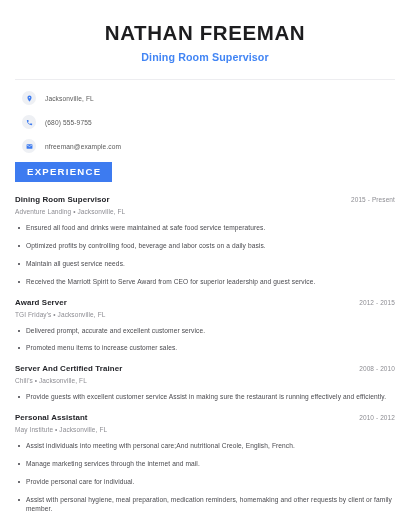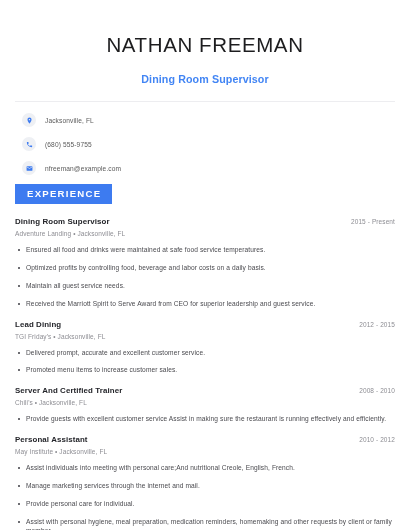--- a/index.html
+++ b/index.html
@@ -24,25 +24,25 @@
     background: #fff;
   }
 
   
   .header {
     padding-top: 17px;
     text-align: center;
   }
   .name {
     font-size: 20.5px;
-    font-weight: normal;
+    font-weight: bold;
     letter-spacing: 0.6px;
     color: #1d1d1f;
     line-height: 1.15;
-    margin: 16px;
+    margin: 4px;
   }
   .job-title {
     font-size: 10.7px;
     font-weight: bold;
     color: #4285f4;
     letter-spacing: 0.1px;
     margin-top: 6px;
     line-height: 1.2;
   }
 
@@ -203,21 +203,21 @@
         <ul class="bullets">
           <li class="bullet">Ensured all food and drinks were maintained at safe food service temperatures.</li>
           <li class="bullet">Optimized profits by controlling food, beverage and labor costs on a daily basis.</li>
           <li class="bullet">Maintain all guest service needs.</li>
           <li class="bullet">Received the Marriott Spirit to Serve Award from CEO for superior leadership and guest service.</li>
         </ul>
       </div>
 
       <div class="job">
         <div class="job-head">
-          <span class="job-role">Lead Dining</span>
+          <span class="job-role">Award Server</span>
           <span class="job-date">2012 - 2015</span>
         </div>
         <div class="job-company">TGI Friday's • Jacksonville, FL</div>
         <ul class="bullets">
           <li class="bullet">Delivered prompt, accurate and excellent customer service.</li>
           <li class="bullet">Promoted menu items to increase customer sales.</li>
         </ul>
       </div>
 
       <div class="job">

